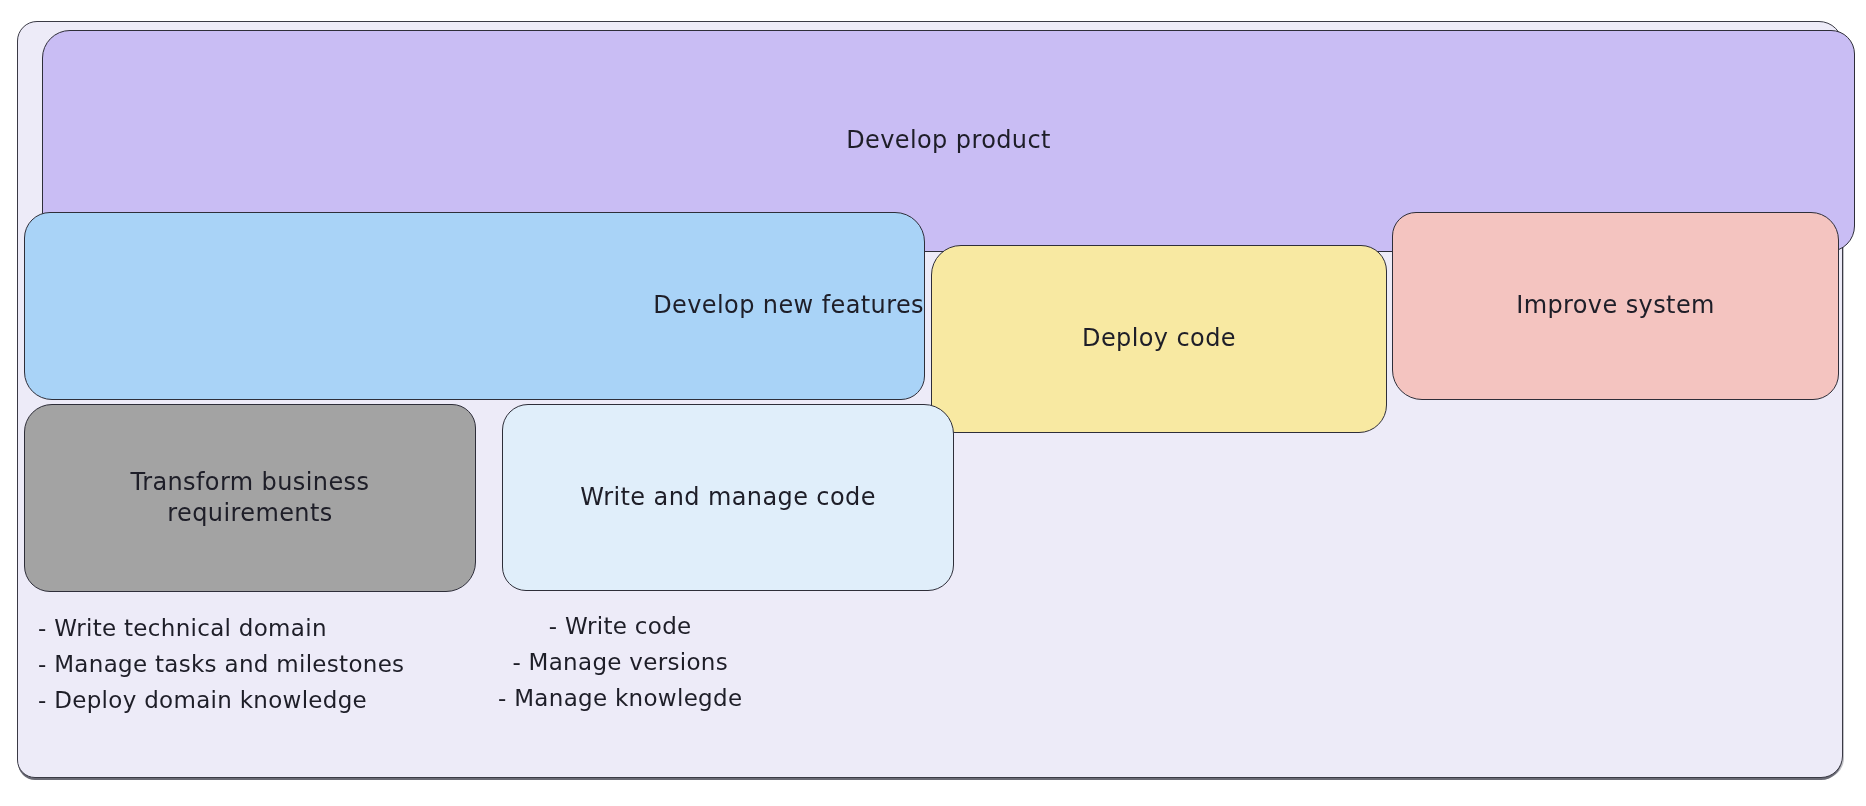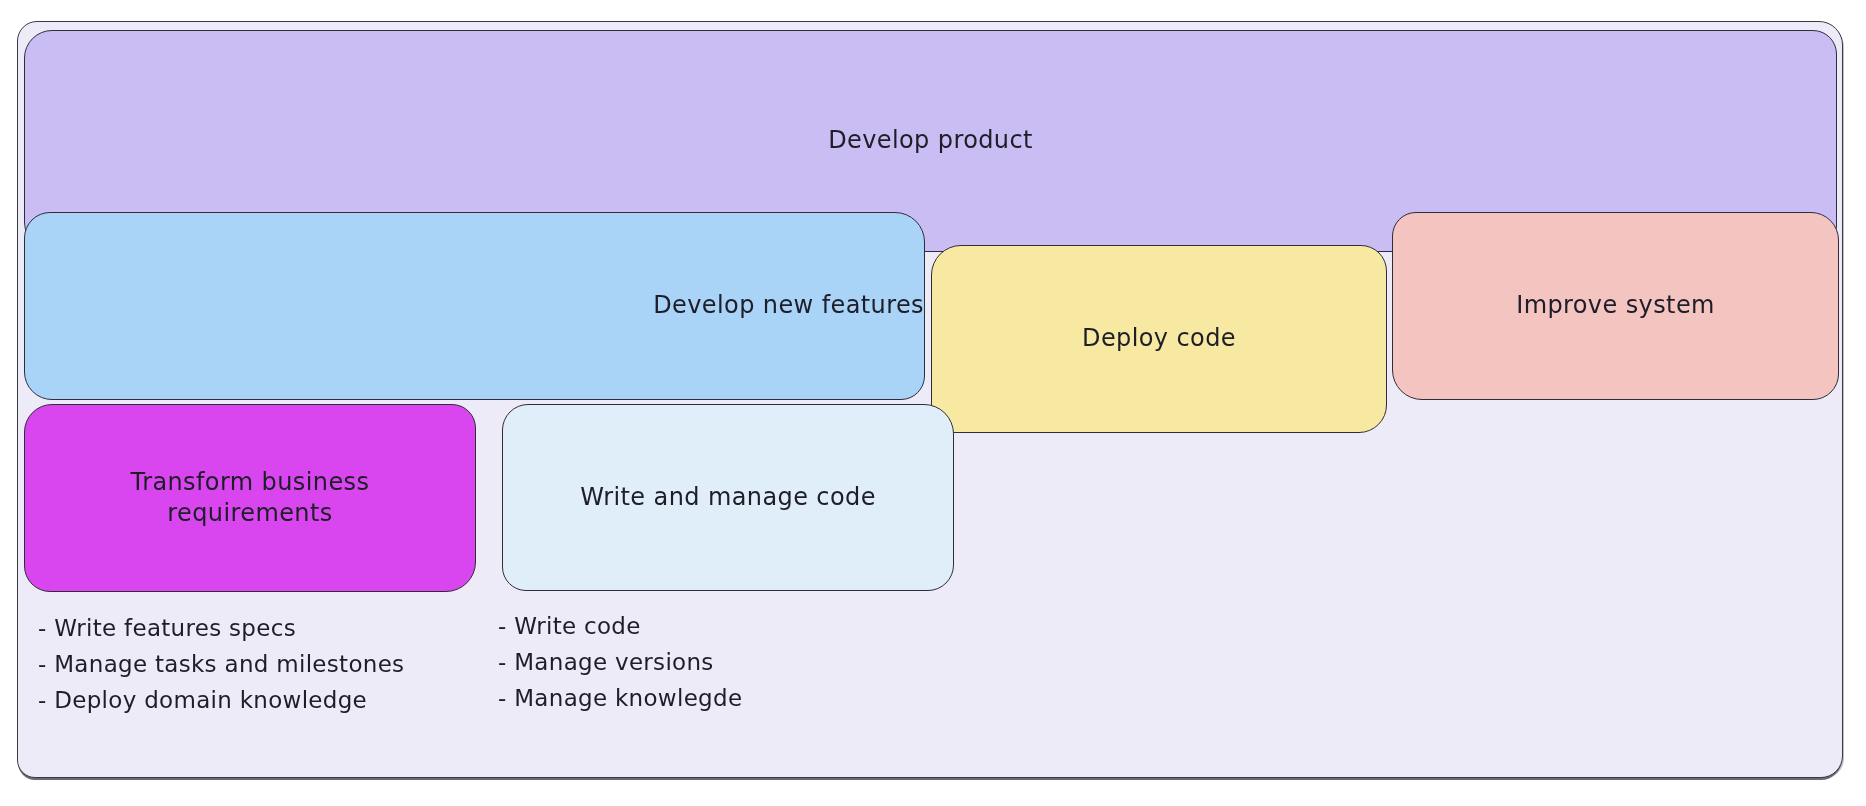--- a/index.html
+++ b/index.html
@@ -33,21 +33,21 @@
     justify-content: center;
     text-align: center;
     border: 1.7px solid #2e2e39;
     color: #1e1e28;
     font-size: 24px;
     letter-spacing: 0.4px;
     line-height: 1.3;
   }
 
   .box-root {
-    left: 6px;  top: 8px;
+    left: 24px;  top: 8px;
     width: 1813px; height: 222px;
     background: #c9bdf4;
     border-radius: 28px 24px 26px 30px;
   }
 
   .box-features {
     left: 6px;  top: 190px;
     width: 901px; height: 188px;
     background: #a9d3f7;
     border-radius: 26px 30px 24px 28px;
@@ -66,21 +66,21 @@
     left: 1374px; top: 190px;
     width: 447px; height: 188px;
     background: #f4c4c0;
     border-radius: 24px 28px 26px 30px;
     align-items: center;
   }
 
   .box-sub1 {
     left: 6px;  top: 382px;
     width: 452px; height: 188px;
-    background: #d946ef;
+    background: #a3a3a3;
     border-radius: 28px 24px 30px 26px;
     padding: 8px 58px;
   }
 
   .box-sub2 {
     left: 484px; top: 382px;
     width: 452px; height: 187px;
     background: #e0eefa;
     border-radius: 26px 30px 26px 24px;
     padding: 0 30px;
@@ -89,21 +89,21 @@
   
   .tasks {
     position: absolute;
     color: #1e1e28;
     font-size: 23px;
     line-height: 36px;
     letter-spacing: 0.3px;
     white-space: nowrap;
   }
   .tasks-left  { left: 20px;  top: 588px; }
-  .tasks-right { left: 480px; top: 586px; }
+  .tasks-right { left: 480px; top: 586px; text-align: center; }
 </style>
 </head>
 <body>
 
 <div class="canvas">
 
   <div class="box box-root">
     <span>Develop product</span>
   </div>
 
@@ -121,21 +121,21 @@
 
   <div class="box box-sub1">
     <span>Transform business requirements</span>
   </div>
 
   <div class="box box-sub2">
     <span>Write and manage code</span>
   </div>
 
   <div class="tasks tasks-left">
-    <div>- Write features specs</div>
+    <div>- Write technical domain</div>
     <div>- Manage tasks and milestones</div>
     <div>- Deploy domain knowledge</div>
   </div>
 
   <div class="tasks tasks-right">
     <div>- Write code</div>
     <div>- Manage versions</div>
     <div>- Manage knowlegde</div>
   </div>
 

